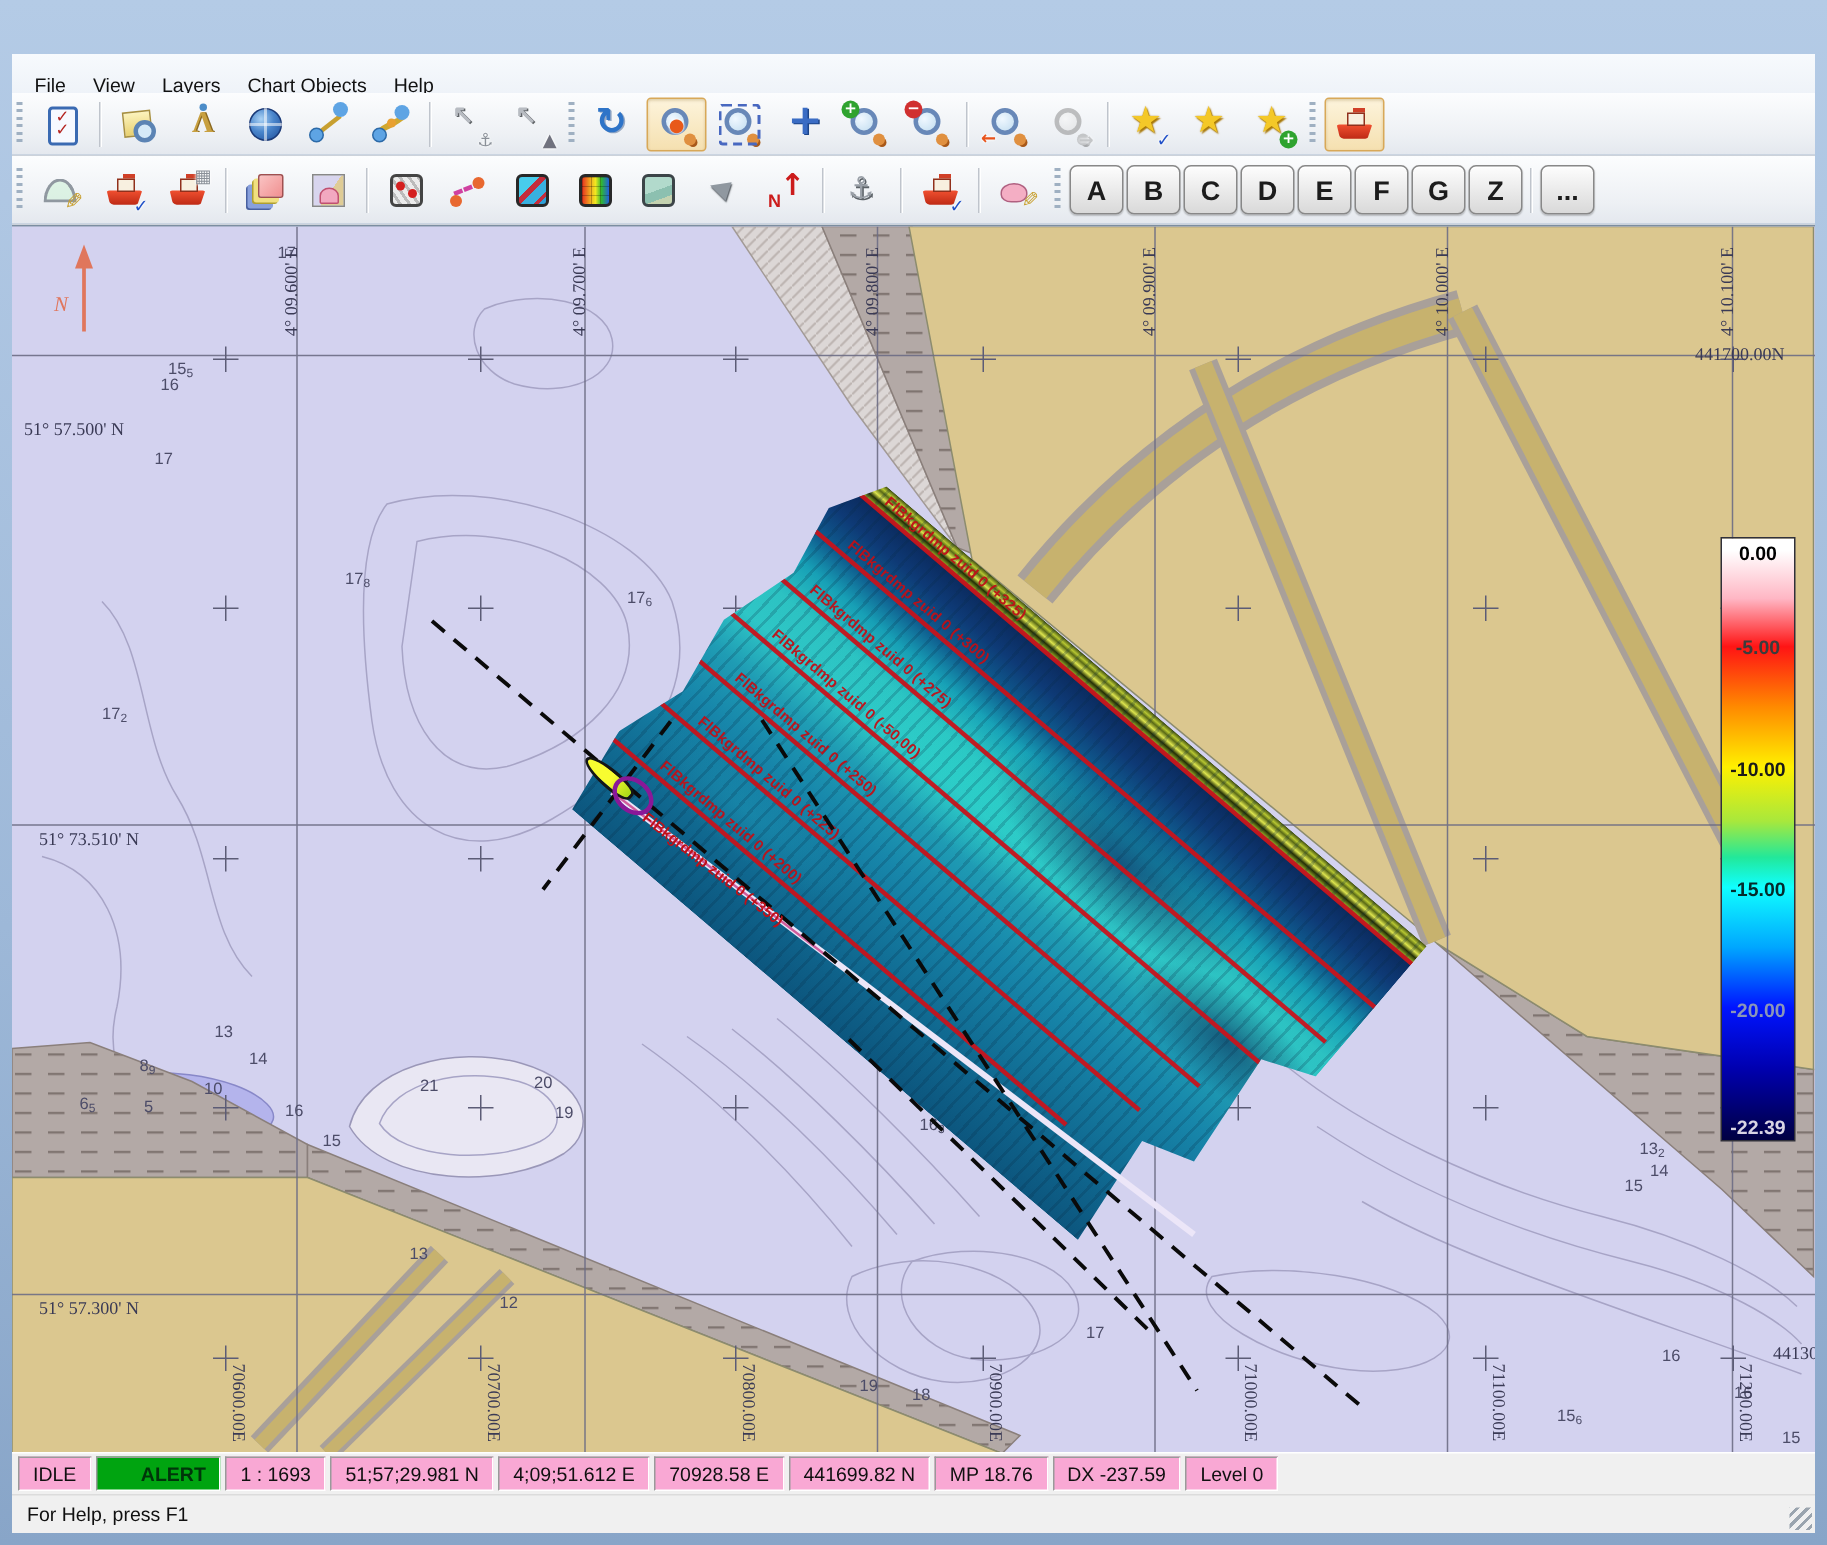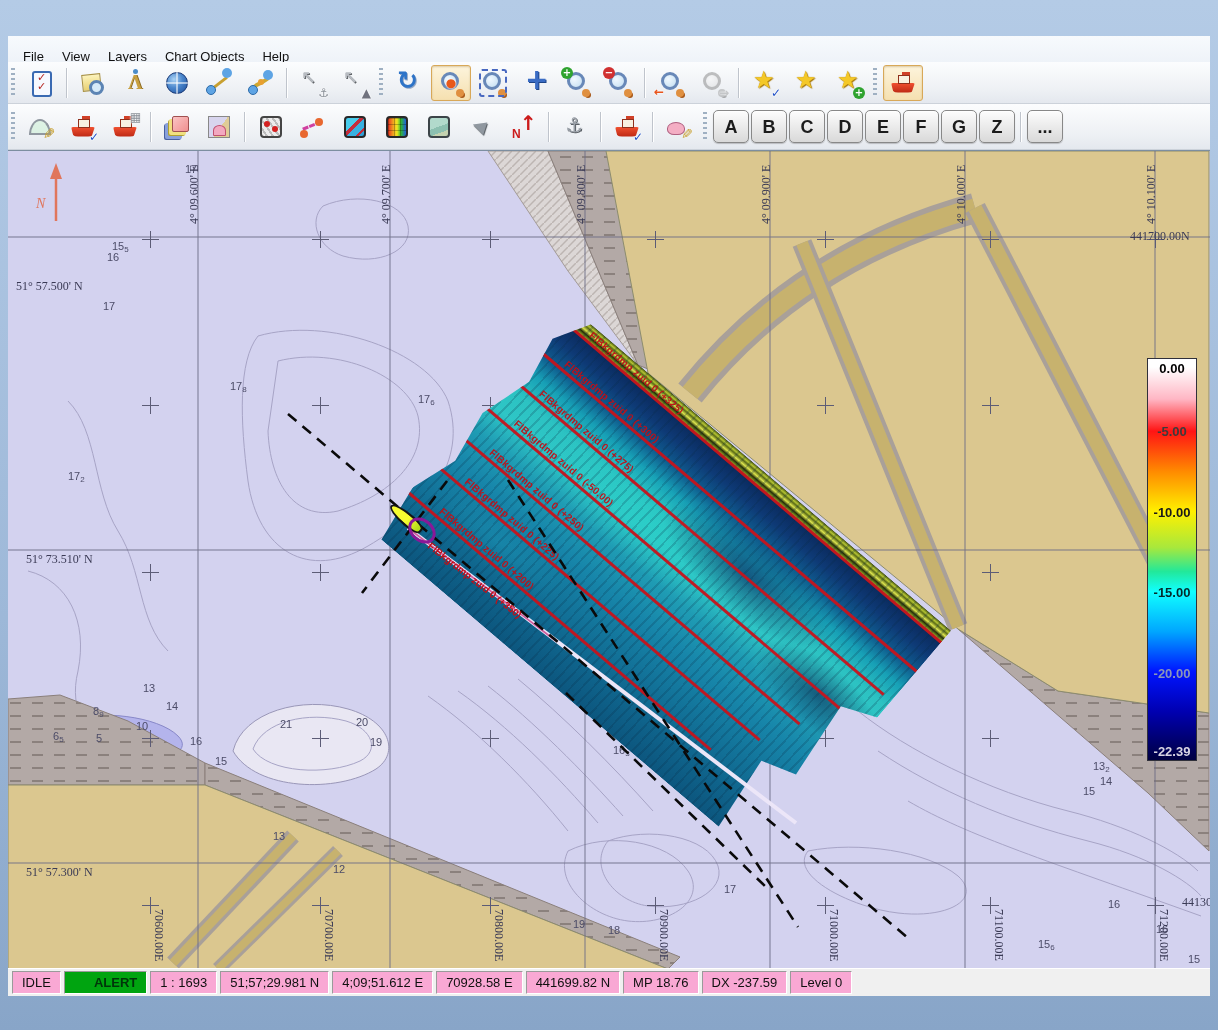--- a/index.html
+++ b/index.html
@@ -557,13 +557,17 @@
       <span class="scell">1 : 1693</span>
       <span class="scell">51;57;29.981 N</span>
       <span class="scell">4;09;51.612 E</span>
       <span class="scell">70928.58 E</span>
       <span class="scell">441699.82 N</span>
       <span class="scell">MP 18.76</span>
       <span class="scell">DX -237.59</span>
       <span class="scell">Level 0</span>
     </div>
 
+  <div class="helpbar">
+    <span>For Help, press F1</span>
+    <span class="sizegrip"></span>
+  </div>
 </div>
 
 </body></html>

